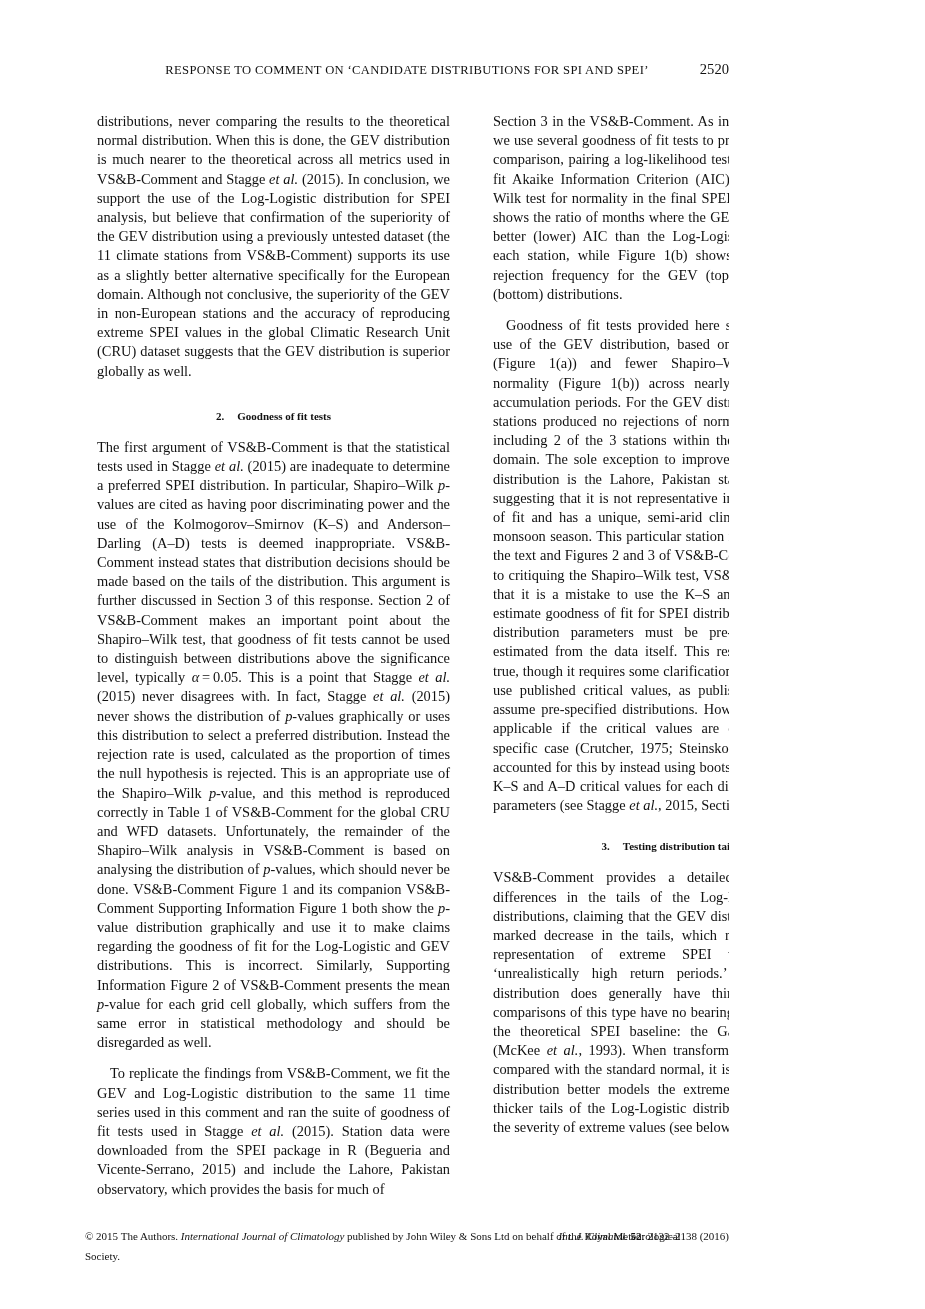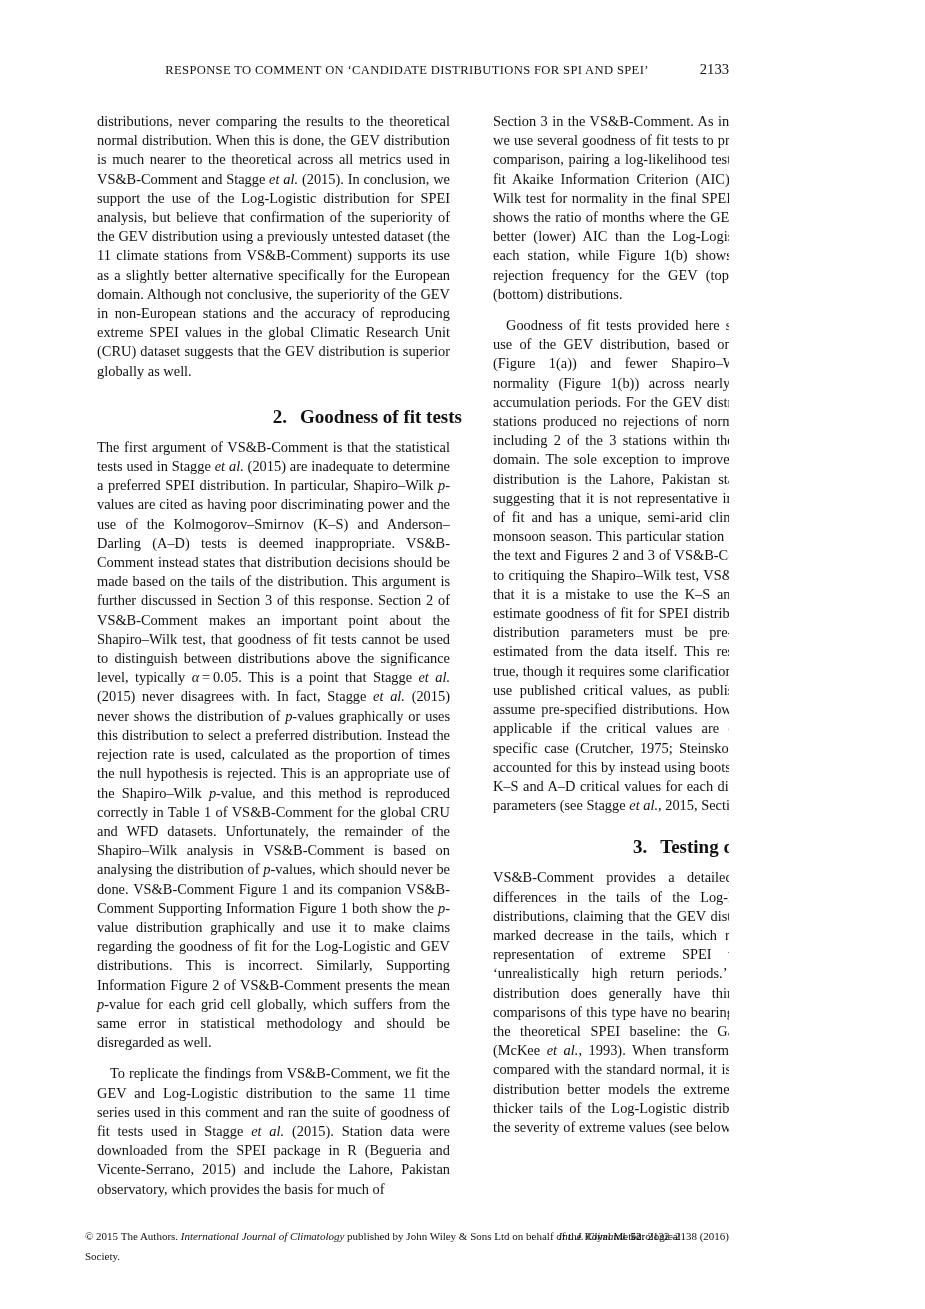--- a/index.html
+++ b/index.html
@@ -63,24 +63,24 @@
     -webkit-hyphens: auto;
   }
   .para {
     margin: 12px;
     padding: 0;
   }
   .para.indent {
     text-indent: 13px;
   }
   .section-heading {
-    font-size: 19px;
+    font-size: 11px;
     font-weight: bold;
     margin: 26px 0 12px 0;
-    text-align: right;
+    text-align: center;
     line-height: 19px;
   }
   .section-heading.mt-lg {
     margin-top: 22px;
   }
   .sec-title {
     margin-left: 13px;
   }
   
   .page-footer {
@@ -103,21 +103,21 @@
     white-space: nowrap;
   }
 </style>
 </head>
 <body>
 
 <div class="page">
 
   <header class="running-head">
     <div class="running-title">RESPONSE TO COMMENT ON ‘CANDIDATE DISTRIBUTIONS FOR SPI AND SPEI’</div>
-    <div class="page-number">2133</div>
+    <div class="page-number">2520</div>
   </header>
 
   <main class="columns">
 
     <section class="col">
       <p class="para">distributions, never comparing the results to the theoretical normal distribution. When this is done, the GEV distribution is much nearer to the theoretical across all metrics used in VS&amp;B-Comment and Stagge <i>et al.</i> (2015). In conclusion, we support the use of the Log-Logistic distribution for SPEI analysis, but believe that confirmation of the superiority of the GEV distribution using a previously untested dataset (the 11 climate stations from VS&amp;B-Comment) supports its use as a slightly better alternative specifically for the European domain. Although not conclusive, the superiority of the GEV in non-European stations and the accuracy of reproducing extreme SPEI values in the global Climatic Research Unit (CRU) dataset suggests that the GEV distribution is superior globally as well.</p>
 
       <h2 class="section-heading">
         <span class="sec-num">2.</span><span class="sec-title">Goodness of fit tests</span>
       </h2>

